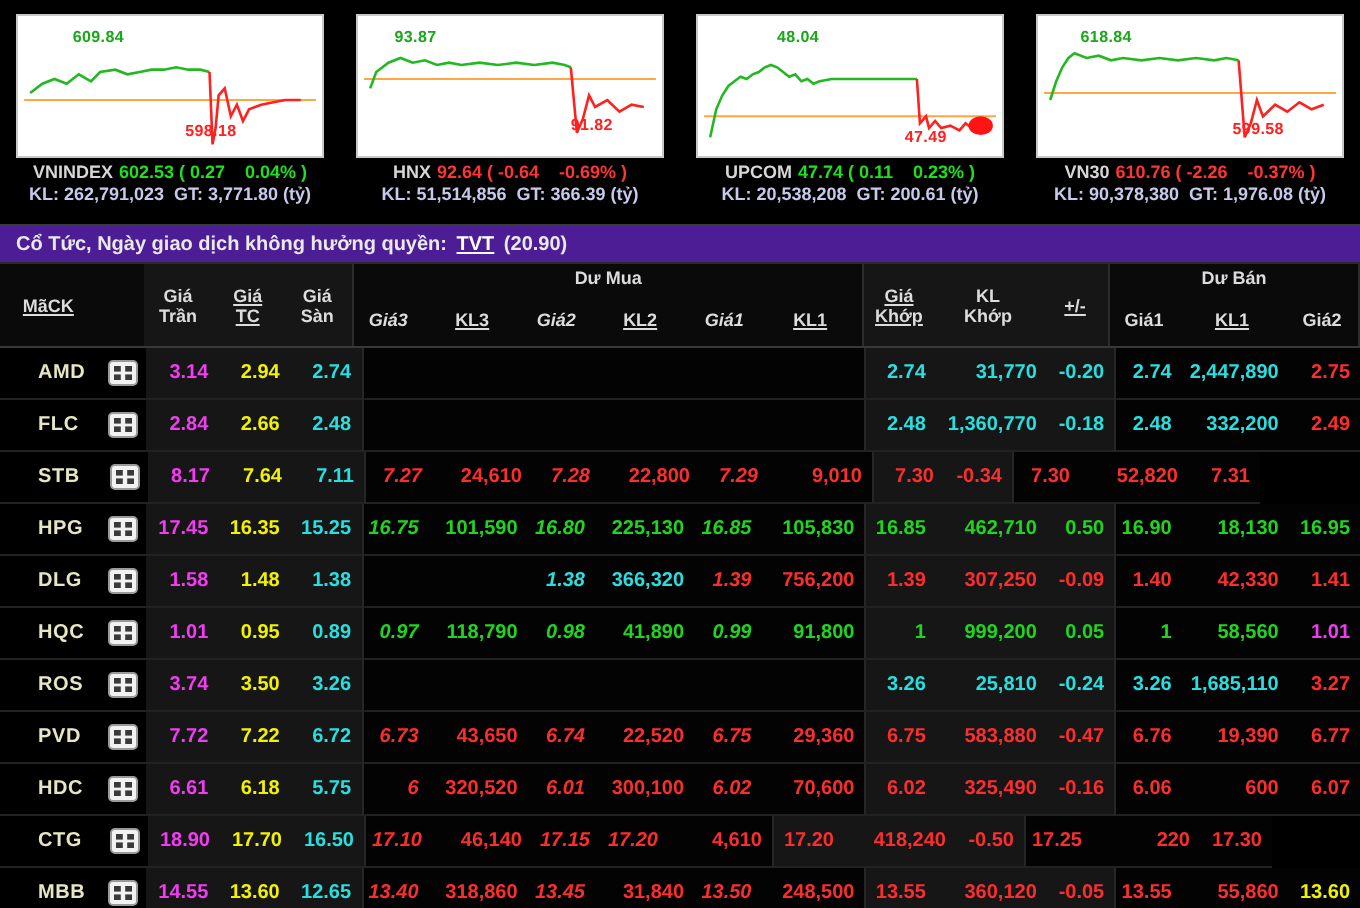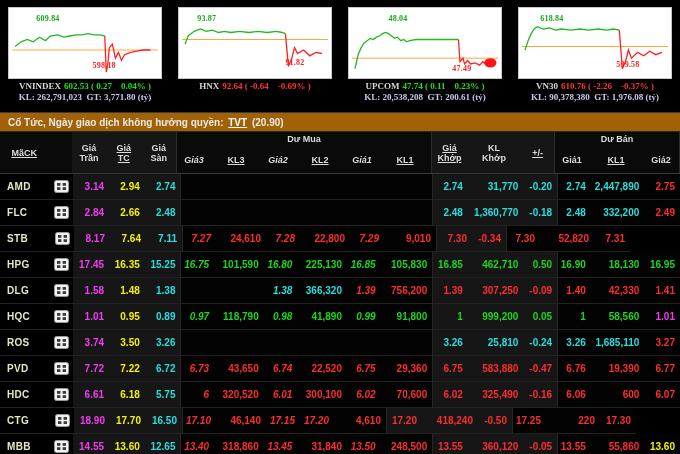--- a/index.html
+++ b/index.html
@@ -3,49 +3,49 @@
 <meta charset="utf-8">
 <style>
   html,body{margin:0;padding:0;}
   body{
     width:680px;height:454px;overflow:hidden;background:#000;
     font-family:"Liberation Sans",sans-serif;
     position:relative;
   }
   
   .charts{display:flex;height:112px;background:#000;}
-  .panel{width:170px;box-sizing:border-box;display:flex;flex-direction:column;align-items:center;padding-top:7px;font-family:Liberation Serif, serif;}
+  .panel{width:170px;box-sizing:border-box;display:flex;flex-direction:column;align-items:center;padding-top:7px;}
   .chart-box{width:154px;height:72px;background:#fff;border:1px solid #c9c9c9;position:relative;box-sizing:border-box;}
   .chart-box svg{position:absolute;left:0;top:0;width:100%;height:100%;}
   .chart-label{position:absolute;font-size:8px;font-weight:bold;letter-spacing:.2px;}
   .lab-high{color:#18a818;}
   .lab-low{color:#ff2020;}
   .cap1{font-size:9px;font-weight:bold;line-height:11px;margin-top:2px;white-space:pre;}
   .cap1 .iname{color:#d6d6d6;margin-right:3px;}
   .cap2{font-size:9px;font-weight:bold;line-height:10px;color:#c8c8ea;white-space:nowrap;}
   .up{color:#1ee01e;} .down{color:#ff3434;}
   
-  .news{height:20px;display:flex;align-items:center;padding-left:8px;font-size:10px;font-weight:bold;color:#e9e9e9;background:#a16207;border-top:1px solid #3a3a3a;border-bottom:1px solid #2b2b2b;box-sizing:border-box;white-space:pre;}
+  .news{height:20px;display:flex;align-items:center;padding-left:8px;font-size:10px;font-weight:bold;color:#e9e9e9;background:#4c1d95;border-top:1px solid #3a3a3a;border-bottom:1px solid #2b2b2b;box-sizing:border-box;white-space:pre;}
   .news .link{color:#ffffff;text-decoration:underline;margin:0 2px;cursor:pointer;}
   
   .thead{display:flex;height:42px;background:#0a0a0a;border-bottom:1px solid #383838;color:#dcdcdc;font-size:9px;font-weight:bold;box-sizing:border-box;}
   .hcol{display:flex;align-items:center;justify-content:center;text-align:center;white-space:pre-line;line-height:10px;box-sizing:border-box;}
   .hcol.u{text-decoration:underline;}
   .hgroup{display:flex;flex-direction:column;box-sizing:border-box;border-left:1px solid #2c2c2c;border-right:1px solid #2c2c2c;}
   .glabel{height:14px;display:flex;align-items:center;justify-content:center;}
   .gcols{flex:1;display:flex;}
   
   .w-tk{width:50px;} .w-fl{width:24px;} .w-p{width:36px;}
   .w-g{width:34px;font-style:italic;} .w-k{width:50px;} .w-k1{width:52px;}
   .w-mg{width:36px;} .w-mk{width:56px;} .w-ch{width:34px;}
   .w-bg{width:34px;} .w-bk{width:54px;} .w-bg2{width:36px;}
   .tbody{background:#000;}
   .tr{display:flex;height:26px;box-sizing:border-box;}
   .td{height:100%;box-sizing:border-box;display:flex;align-items:center;justify-content:flex-end;padding-right:5px;font-size:10px;font-weight:bold;overflow:hidden;white-space:nowrap;border-bottom:1px solid #222;}
-  .td.ticker{justify-content:flex-start;padding-left:7px;color:#e6e6c2;letter-spacing:.3px;}
+  .td.ticker{justify-content:flex-start;padding-left:19px;color:#e6e6c2;letter-spacing:.3px;}
   .td.flag{justify-content:center;padding-right:0;}
   .bgl{background:#161616;}           
   .bgd{background:#030303;}           
   .gb{border-left:1px solid #262626;}
   .c-ceil{color:#f23cf2;} .c-ref{color:#f2f200;} .c-floor{color:#29dede;}
   .c-up{color:#1fd51f;} .c-down{color:#fb2e2e;}
   .flag-ic{display:block;}
 </style>
 </head>
 <body>
@@ -68,20 +68,21 @@
     <div class="chart-box">
         <svg viewBox="0 0 100 60" preserveAspectRatio="none">
           <line x1="2" x2="98" y1="27" y2="27" stroke="#ffa640" stroke-width="1" vector-effect="non-scaling-stroke"></line>
           <polyline points="4,31 6,24 10,20 14,18 18,20 22,19 26,21 30,20 34,21 40,20 46,21 52,20 58,21 64,20 68,21 70,22" fill="none" stroke="#22b822" stroke-width="1.3" vector-effect="non-scaling-stroke"></polyline>
           <polyline points="70,22 72,50 74,44 76,34 78,39 82,36 86,41 90,38 94,39" fill="none" stroke="#ff2020" stroke-width="1.3" vector-effect="non-scaling-stroke"></polyline>
         </svg>
         <div class="chart-label lab-high" style="left: 12%; top: 8%;">93.87</div>
         <div class="chart-label lab-low" style="left: 70%; top: 72%;">91.82</div>
       </div>
     <div class="cap1"><span class="iname">HNX</span><span class="ival down">92.64</span> <span class="ichg down">( -0.64    -0.69% )</span></div>
+    <div class="cap2"><span>KL: 51,514,856</span>&nbsp;&nbsp;<span>GT: 366.39 (tỷ)</span></div>
   </div>
   <div class="panel">
     <div class="chart-box">
         <svg viewBox="0 0 100 60" preserveAspectRatio="none">
           <line x1="2" x2="98" y1="43" y2="43" stroke="#ffa640" stroke-width="1" vector-effect="non-scaling-stroke"></line>
           <polyline points="4,52 6,40 8,34 10,30 12,28 14,26 16,27 18,25 20,24 22,22 24,21 26,22 28,24 30,26 32,25 34,28 36,27 38,29 40,28 44,27 48,27 56,27 64,27 72,27" fill="none" stroke="#22b822" stroke-width="1.3" vector-effect="non-scaling-stroke"></polyline>
           <polyline points="72,27 73,46 75,43 76,48 78,45 80,48 83,47 86,49 88,46 90,48 92,47" fill="none" stroke="#ff2020" stroke-width="1.3" vector-effect="non-scaling-stroke"></polyline>
           <circle cx="93" cy="47" r="4" fill="#ff1414"></circle>
         </svg>
         <div class="chart-label lab-high" style="left: 26%; top: 8%;">48.04</div>

